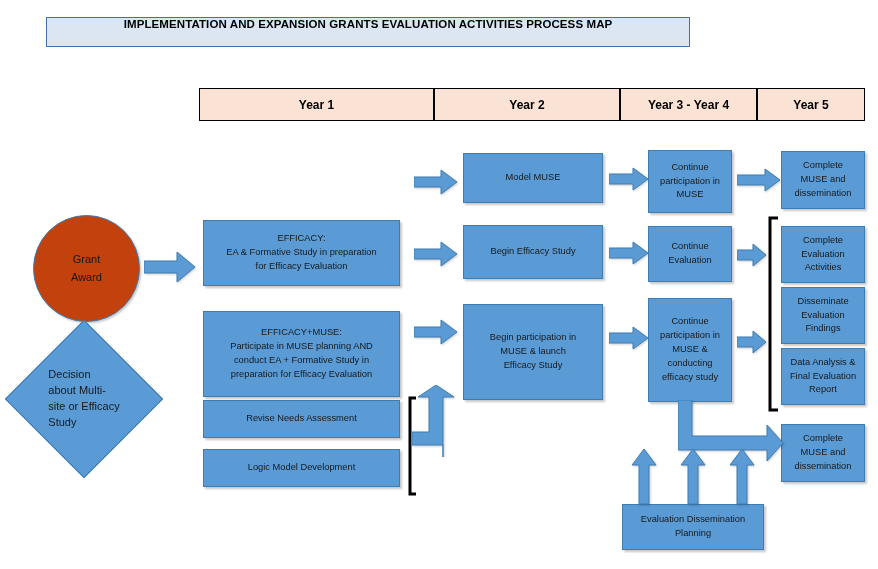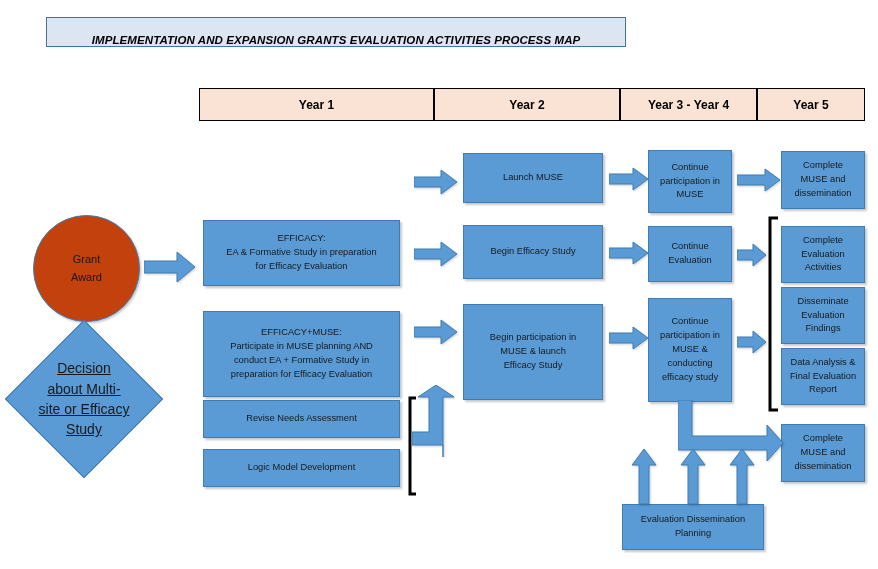--- a/index.html
+++ b/index.html
@@ -16,29 +16,28 @@
     height: 569px;
     background: #ffffff;
     overflow: hidden;
   }
 
   
   .title-banner {
     position: absolute;
     left: 46px;
     top: 17px;
-    width: 580px;
+    width: 644px;
     height: 30px;
     background: #DCE6F2;
     border: 1px solid #4472A8;
     display: flex;
-    align-items: flex-end;
+    align-items: flex-start;
     justify-content: center;
     box-sizing: border-box;
-    font-style: italic;
   }
   .title-banner .title-text {
     font-size: 11.5px;
     font-weight: bold;
     color: #000000;
     letter-spacing: 0.1px;
     text-align: center;
   }
 
   
@@ -104,26 +103,24 @@
     left: 0; top: 0;
     width: 100%; height: 100%;
     background: #5B9BD5;
     transform: rotate(45deg);
     border: 1px solid #3E7CB1;
     box-sizing: border-box;
   }
   .diamond-wrap .lbl {
     position: relative;
     z-index: 2;
-    text-align: center;
-    font-size: 14px;
+    font-size: 11px;
     line-height: 1.45;
     color: #16191c;
     white-space: pre-line;
-    text-decoration: underline;
   }
 
   
   .arrow-right {
     position: absolute;
     filter: drop-shadow(1.2px 1.2px 1.2px rgba(0,0,0,0.2));
   }
   .arrow-right svg, .arrow-up svg, .elbow svg { display: block; }
   .arrow-up {
     position: absolute;
@@ -220,21 +217,21 @@
     </svg>
   </div>
 
   <div class="arrow-right" style="left:414px; top:318px;">
     <svg width="44" height="28" viewBox="0 0 44 28">
       <polygon points="0,9 27,9 27,2 43,14 27,26 27,19 0,19" fill="#5B9BD5" stroke="#3E7CB1" stroke-width="1"></polygon>
     </svg>
   </div>
 
   <div class="pbox" style="left:463px; top:153px; width:140px; height:50px;">
-    <span class="lbl">Launch MUSE</span>
+    <span class="lbl">Model MUSE</span>
   </div>
 
   <div class="pbox" style="left:463px; top:225px; width:140px; height:54px;">
     <span class="lbl">Begin Efficacy Study</span>
   </div>
 
   <div class="pbox" style="left:463px; top:304px; width:140px; height:96px;">
     <span class="lbl">Begin participation in
 MUSE &amp; launch
 Efficacy Study</span>

